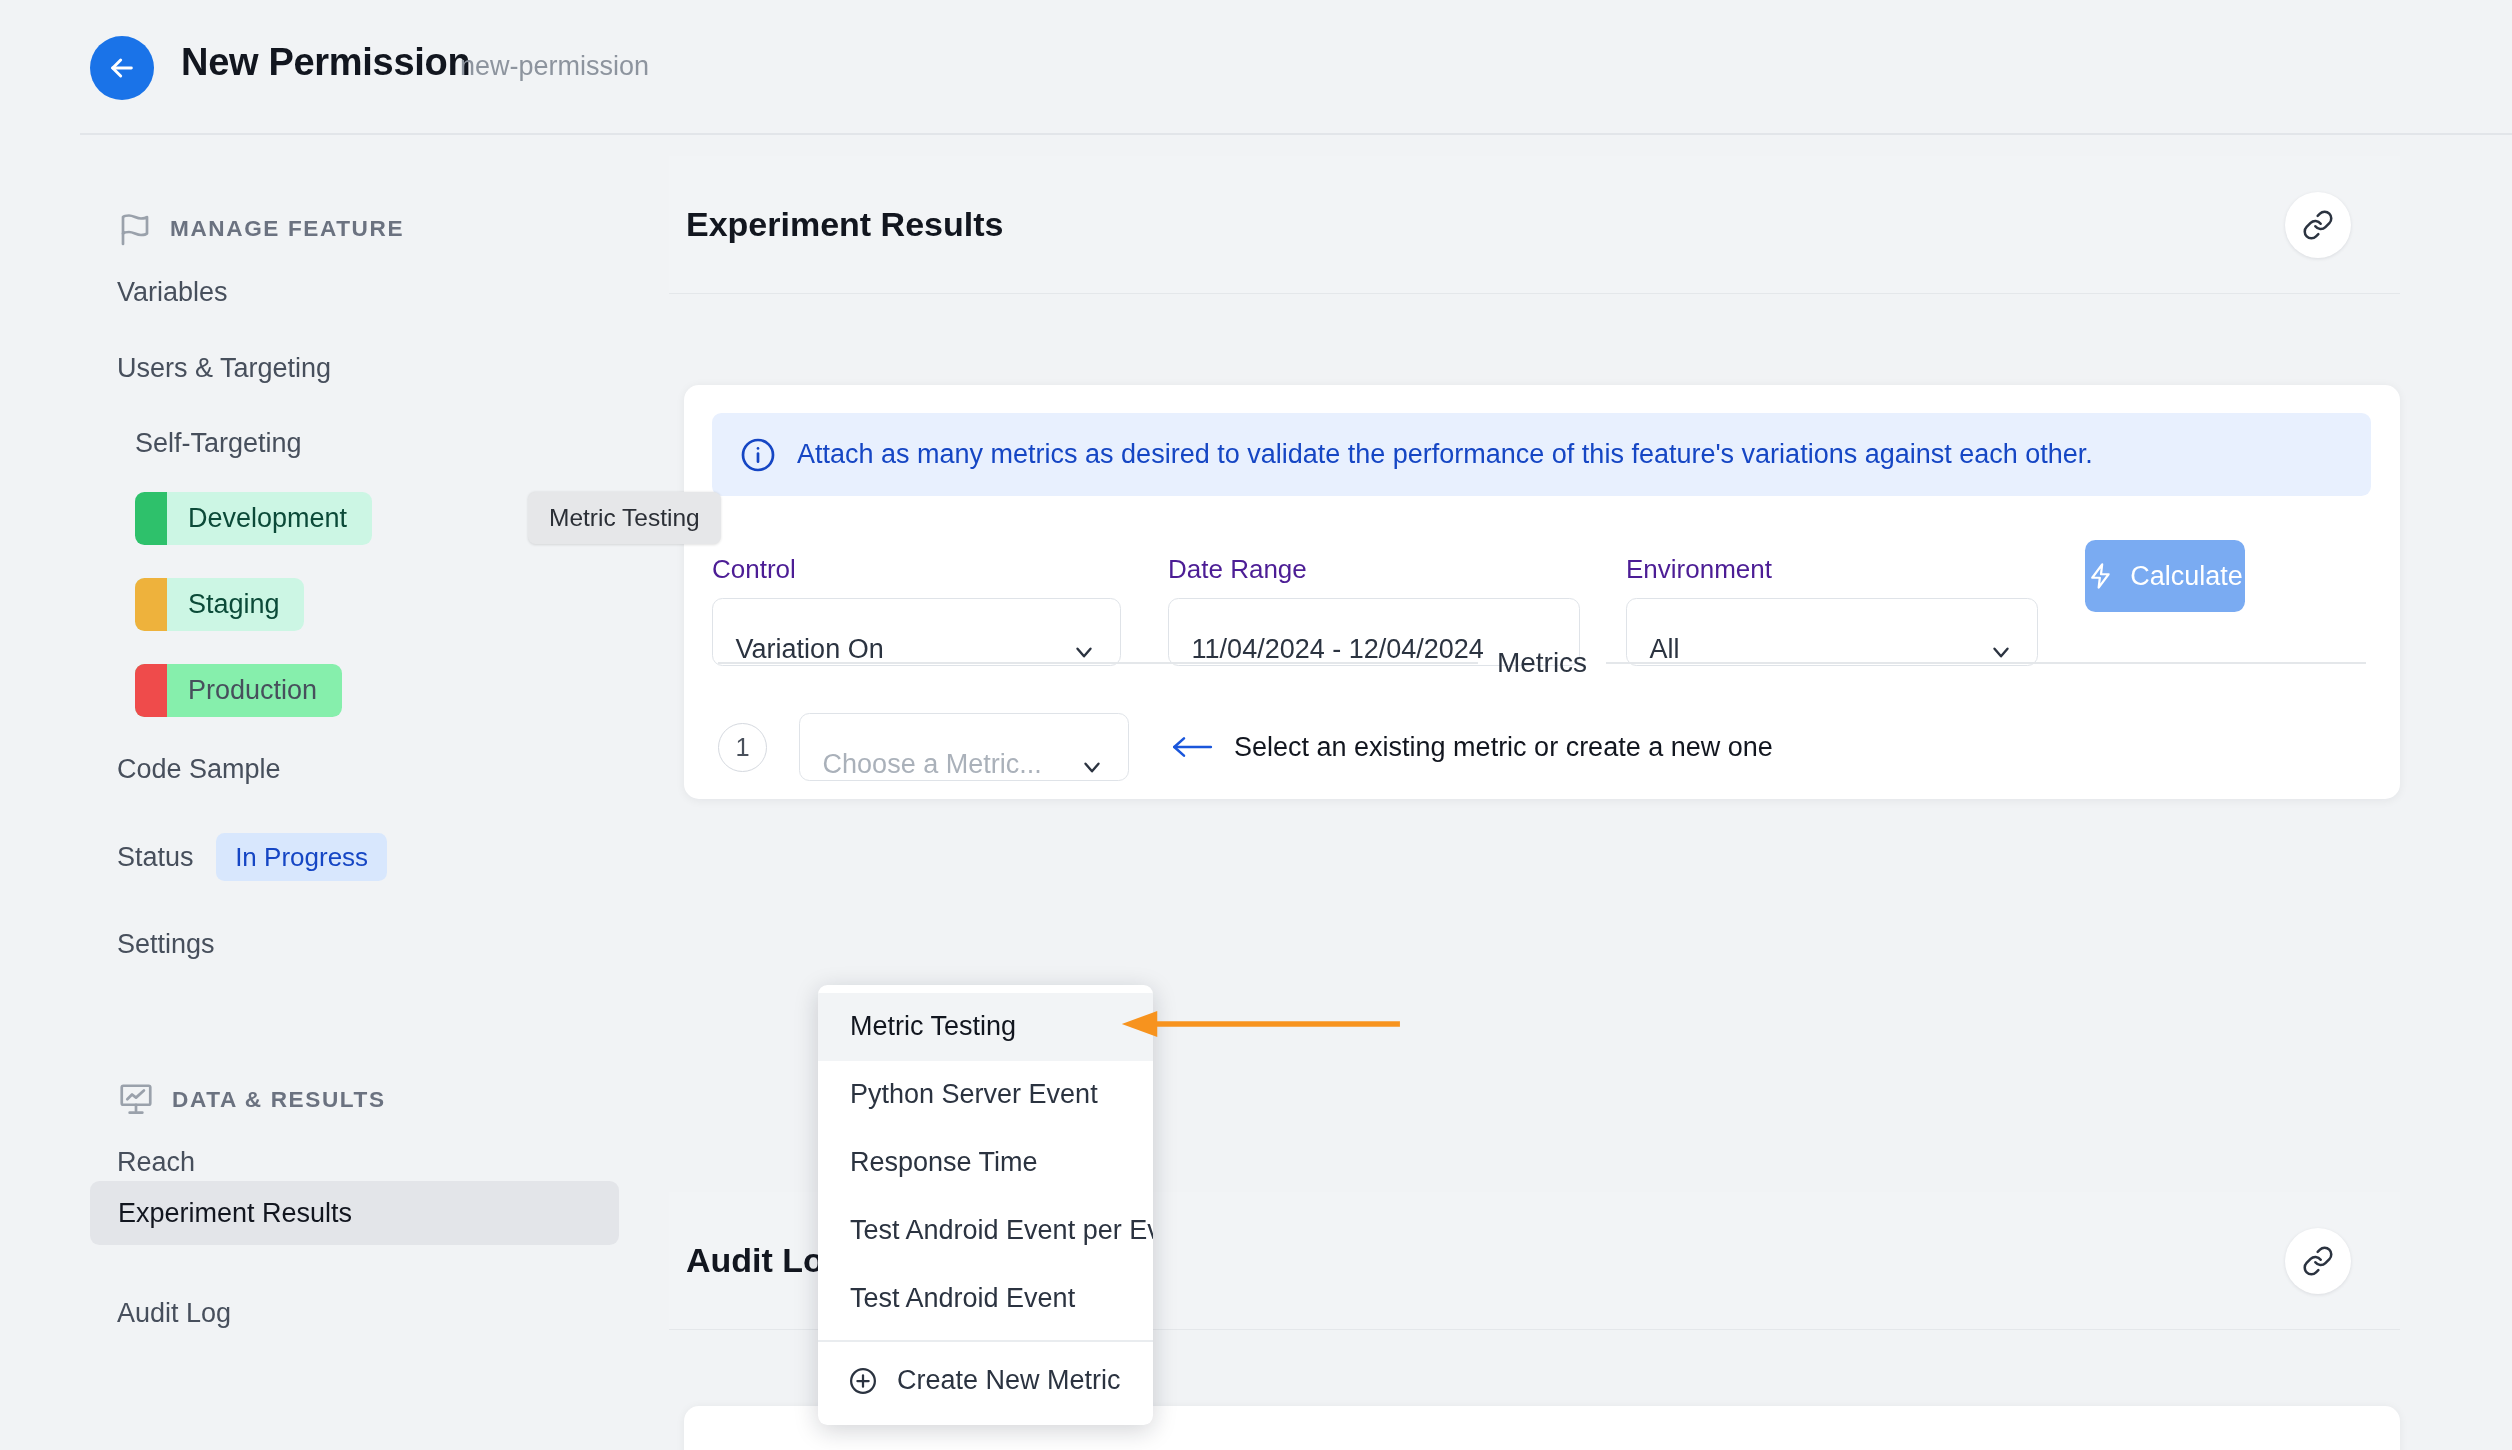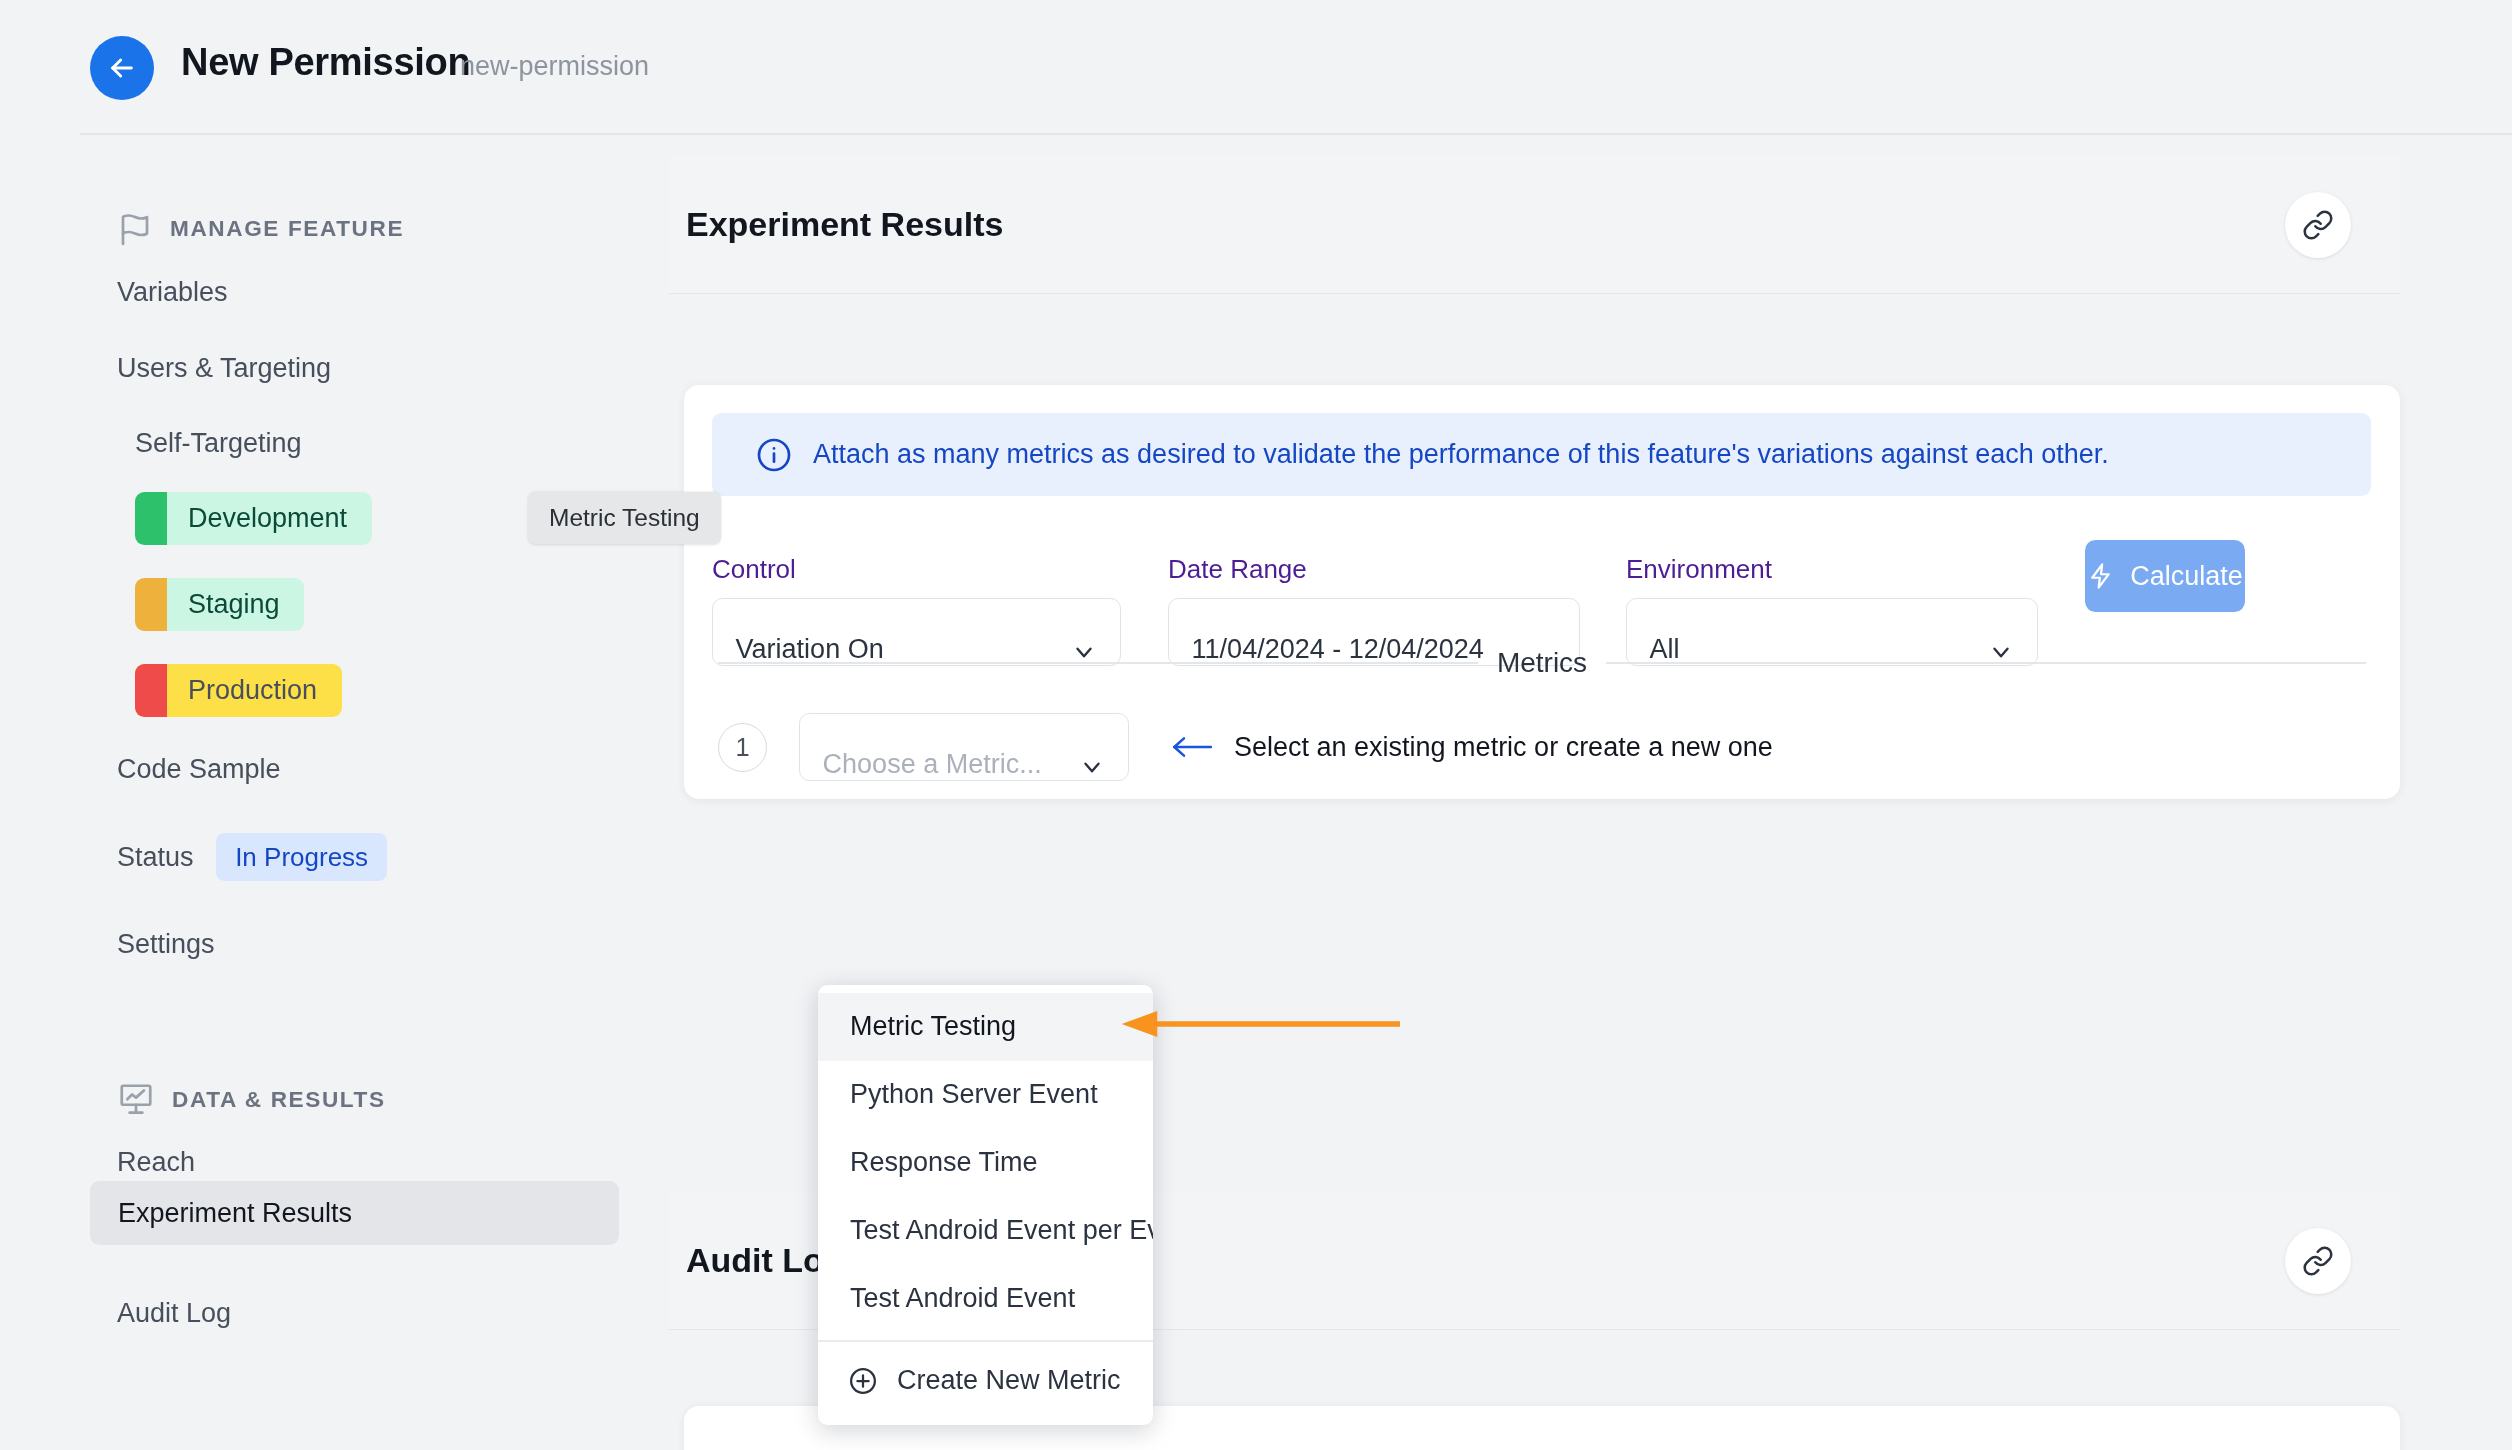--- a/index.html
+++ b/index.html
@@ -99,21 +99,21 @@
   .link-circle svg { width: 32px; height: 32px; }
 
   .panel {
     position: absolute; left: 15px; top: 250px; width: 1716px; height: 414px;
     background: #ffffff; border-radius: 15px; box-shadow: 0 1.9px 9.4px rgba(16,24,40,.06);
   }
 
   .info-banner {
     position: absolute; left: 28px; top: 28px; width: 1659px; height: 83px;
     background: #e8f0fe; border-radius: 9.4px;
-    display: flex; align-items: center; gap: 21px; padding-left: 44px;
+    display: flex; align-items: center; gap: 21px; padding-left: 28px;
   }
   .info-banner .msg { font-size: 27px; color: #1546c4; }
   .info-icon { width: 36px; height: 36px; flex: 0 0 36px; }
 
   .field { position: absolute; }
   .field-label { font-size: 26px; color: #4c1d95; margin-bottom: 13px; margin-top: 23px; }
   .select-box {
     height: 68px; border: 1.9px solid #dfe3e8; border-radius: 10.4px;
     background: #fff; display: flex; align-items: flex-end; justify-content: space-between;
     padding: 0 22.6px 0 22.6px; cursor: pointer;
@@ -219,21 +219,21 @@
   </div>
 
   <div class="env-pill" style="left:135px; top:357px; background:#ccf6e4;">
     <span class="env-swatch" style="background:#2ec16b;"></span>
     <span class="env-label" style="color:#0b4a38;">Development</span>
   </div>
   <div class="env-pill" style="left:135px; top:443px; background:#ccf6e4;">
     <span class="env-swatch" style="background:#eeb23c;"></span>
     <span class="env-label" style="color:#0b4a38;">Staging</span>
   </div>
-  <div class="env-pill" style="left:135px; top:529px; background:#fde047;">
+  <div class="env-pill" style="left:135px; top:529px; background:#86efac;">
     <span class="env-swatch" style="background:#ef4b4b;"></span>
     <span class="env-label" style="color:#474f5c;">Production</span>
   </div>
 
   <div class="side-item" style="left:117px; top:619px;">
     <span>Code Sample</span>
   </div>
 
   <div class="status-row" style="left:117px; top:698px;">
     <span class="status-label">Status</span>

